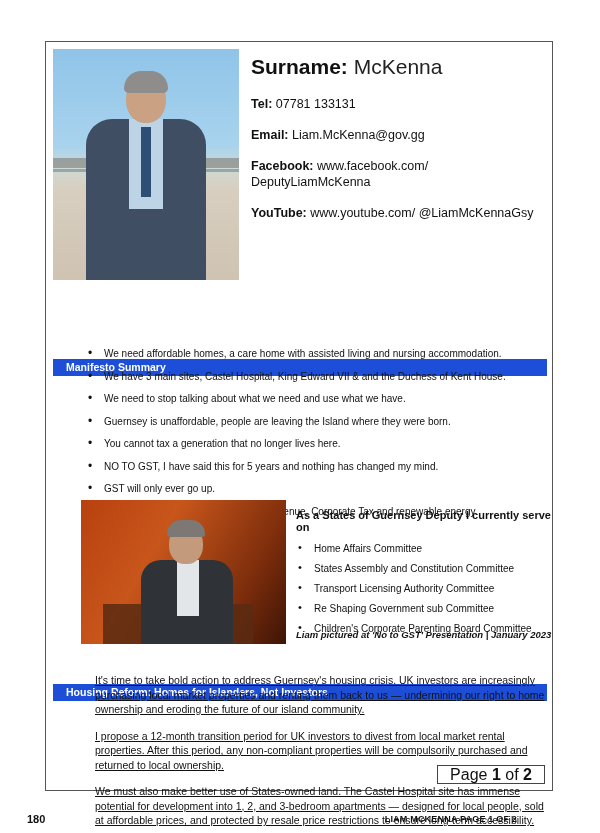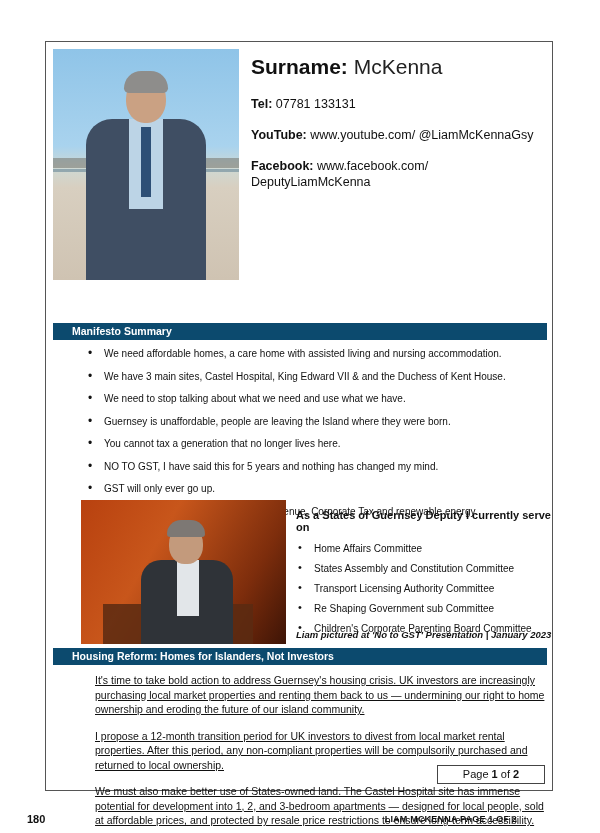--- a/index.html
+++ b/index.html
@@ -128,27 +128,28 @@
     color: #111;
   }
   .contact-item b { font-weight: bold; }
 
   
   .bar {
     position: absolute;
     left: 7px;
     width: 494px;
     height: 17px;
-    background: #0c4a6e;
+    background: #1d4ed8;
     color: #ffffff;
     font-size: 10.5px;
     font-weight: bold;
     line-height: 17px;
-    padding-left: 19px;
+    padding-left: 13px;
     box-sizing: border-box;
+    margin-top: 36px;
   }
   .bar-manifesto { top: 281px; }
   .bar-housing { top: 606px; }
 
   
   .bullets {
     position: absolute;
     left: 40px;
     top: 305px;
     width: 460px;
@@ -276,21 +277,21 @@
 
   
   .page-badge {
     position: absolute;
     right: 7px;
     bottom: 6px;
     width: 108px;
     height: 19px;
     border: 1px solid #444;
     box-sizing: border-box;
-    font-size: 11px;
+    font-size: 16px;
     line-height: 17px;
     text-align: center;
     background: #fff;
     color: #111;
   }
   .page-badge b { font-weight: bold; }
 
   
   .footer-left {
     position: absolute;
@@ -333,26 +334,30 @@
         <div class="name-line">
           <b>Surname:</b>
           <span>McKenna</span>
         </div>
 
         <div class="contact-item">
           <b>Tel:</b>
           <span>07781 133131</span>
         </div>
         <div class="contact-item">
-          <b>YouTube:</b>
-          <span>www.youtube.com/ @LiamMcKennaGsy</span>
+          <b>Email:</b>
+          <span>Liam.McKenna@gov.gg</span>
         </div>
         <div class="contact-item">
           <b>Facebook:</b>
           <span>www.facebook.com/ DeputyLiamMcKenna</span>
+        </div>
+        <div class="contact-item">
+          <b>YouTube:</b>
+          <span>www.youtube.com/ @LiamMcKennaGsy</span>
         </div>
       </div>
     </div>
 
     <div class="bar bar-manifesto">Manifesto Summary</div>
 
     <div class="bullets">
       <div class="bullet">We need affordable homes, a care home with assisted living and nursing accommodation.</div>
       <div class="bullet">We have 3 main sites, Castel Hospital, King Edward VII &amp; and the Duchess of Kent House.</div>
       <div class="bullet">We need to stop talking about what we need and use what we have.</div>

